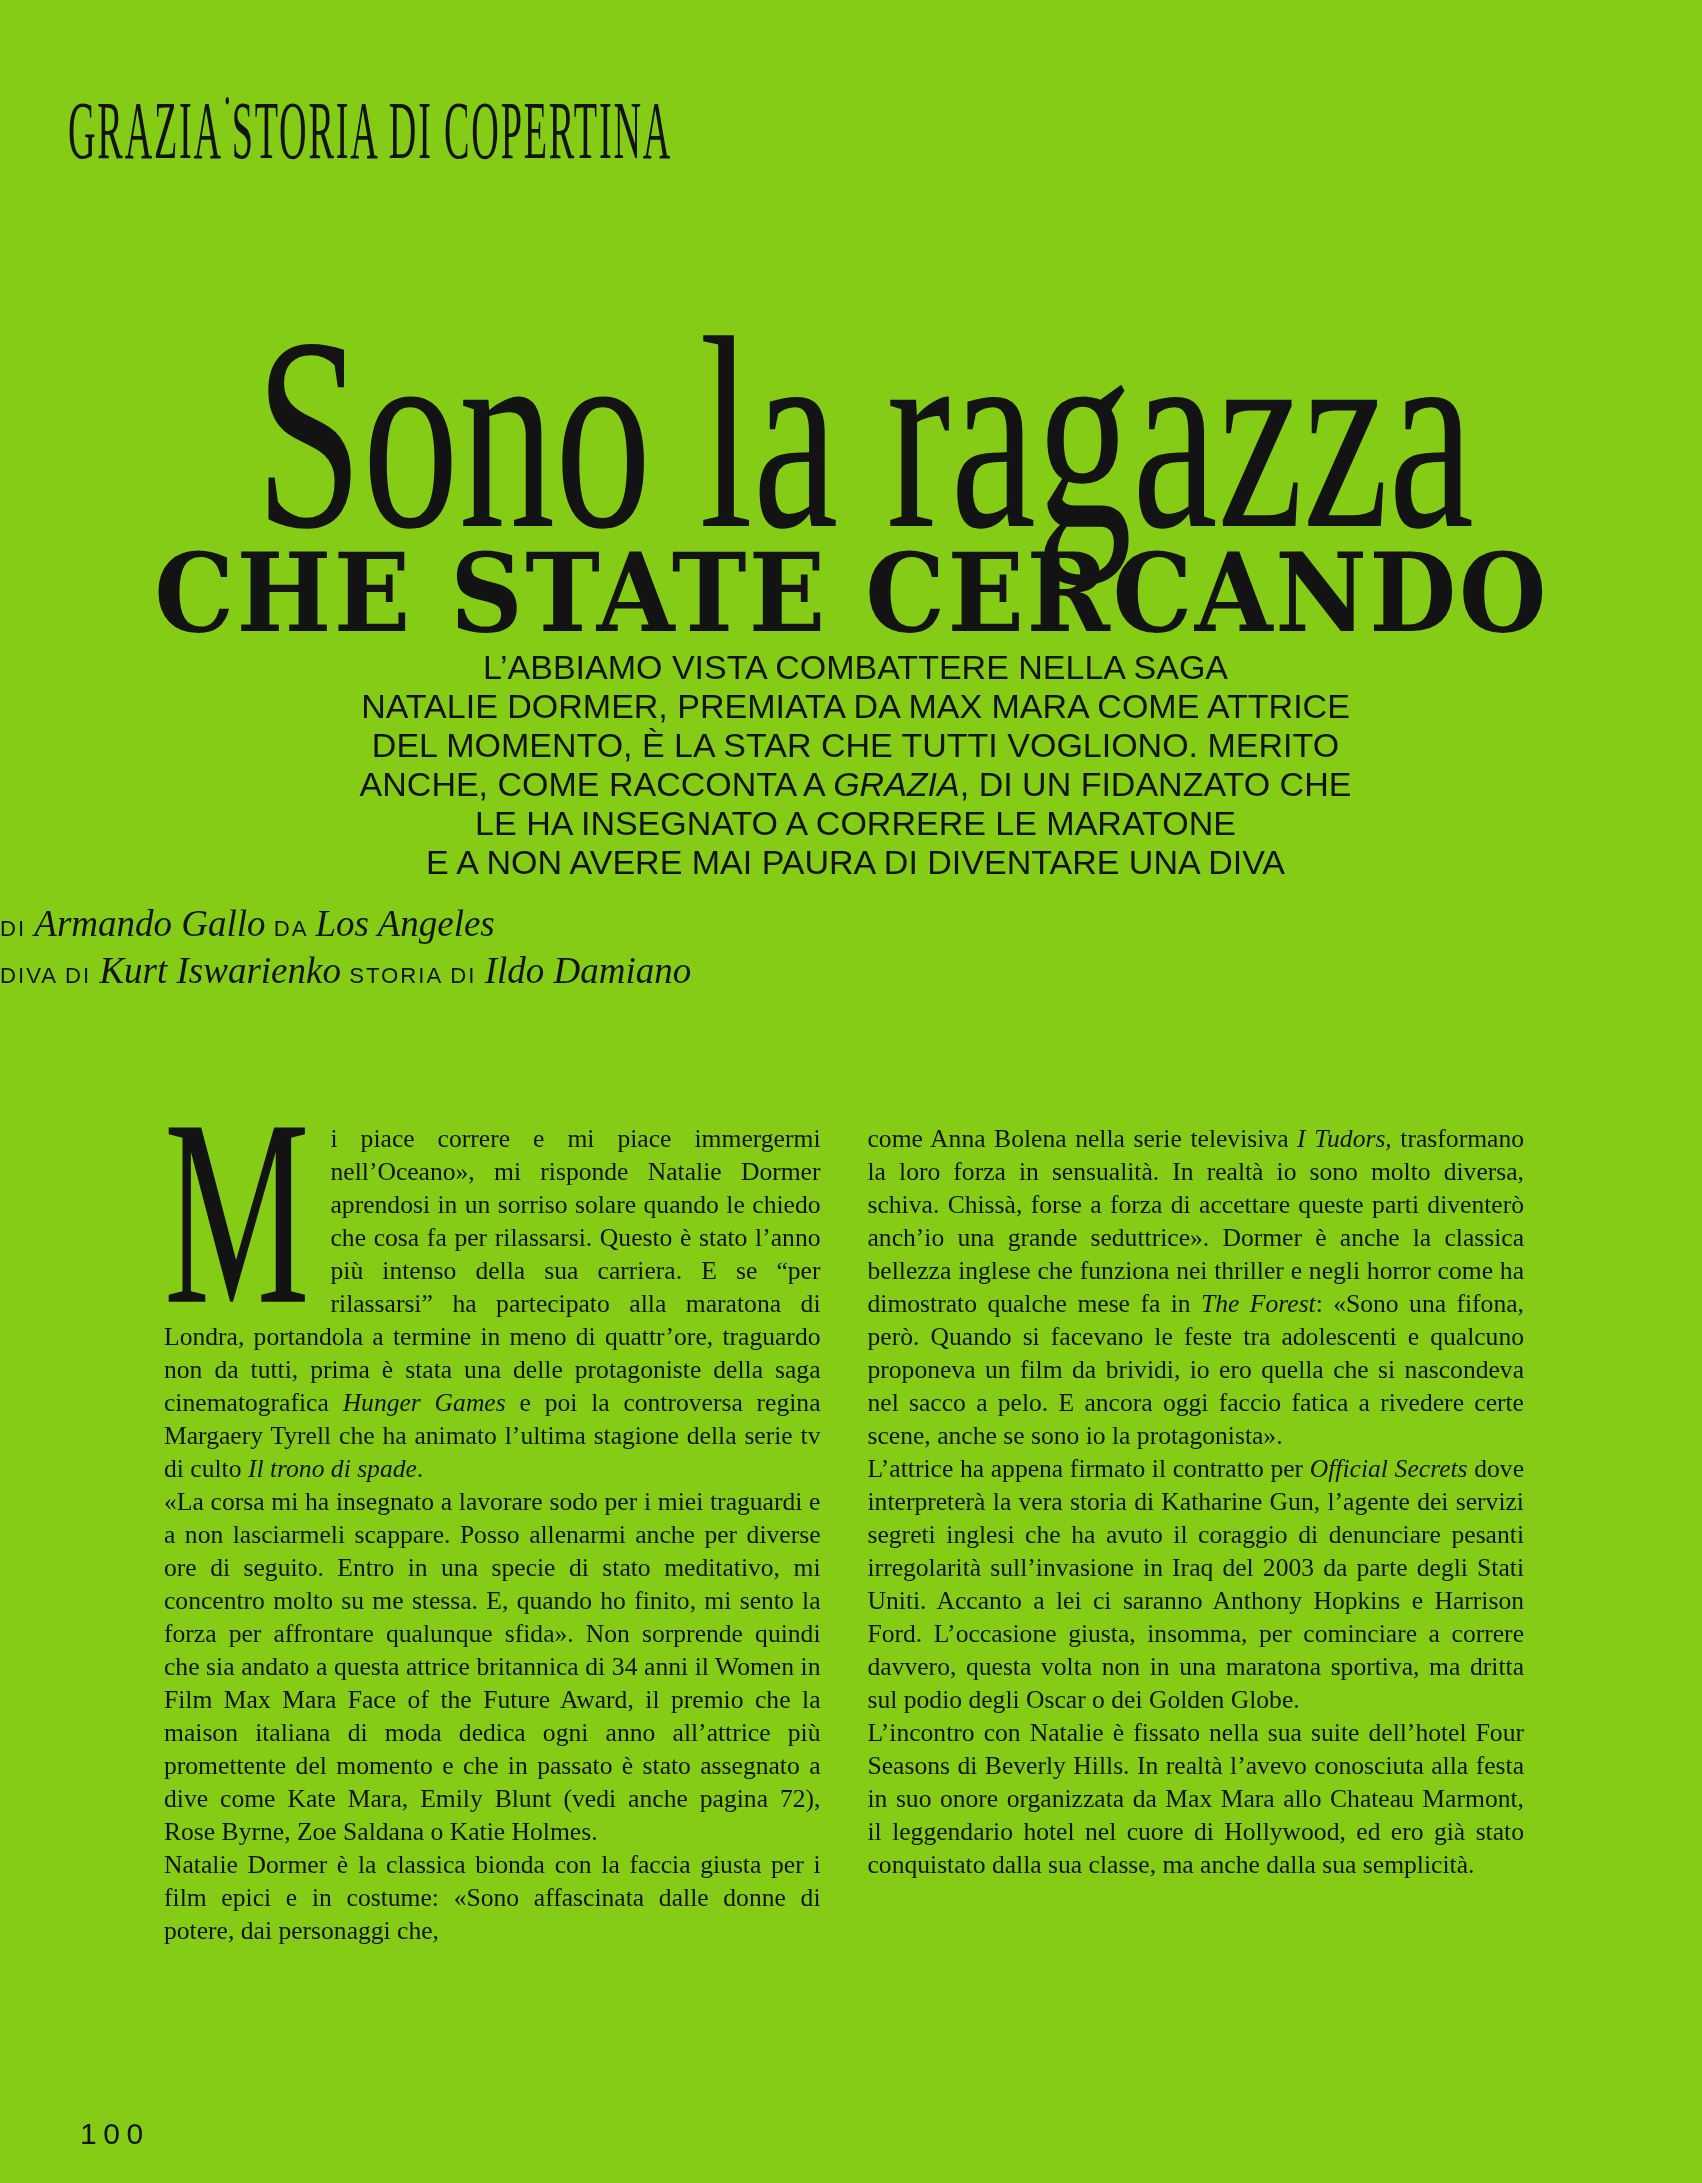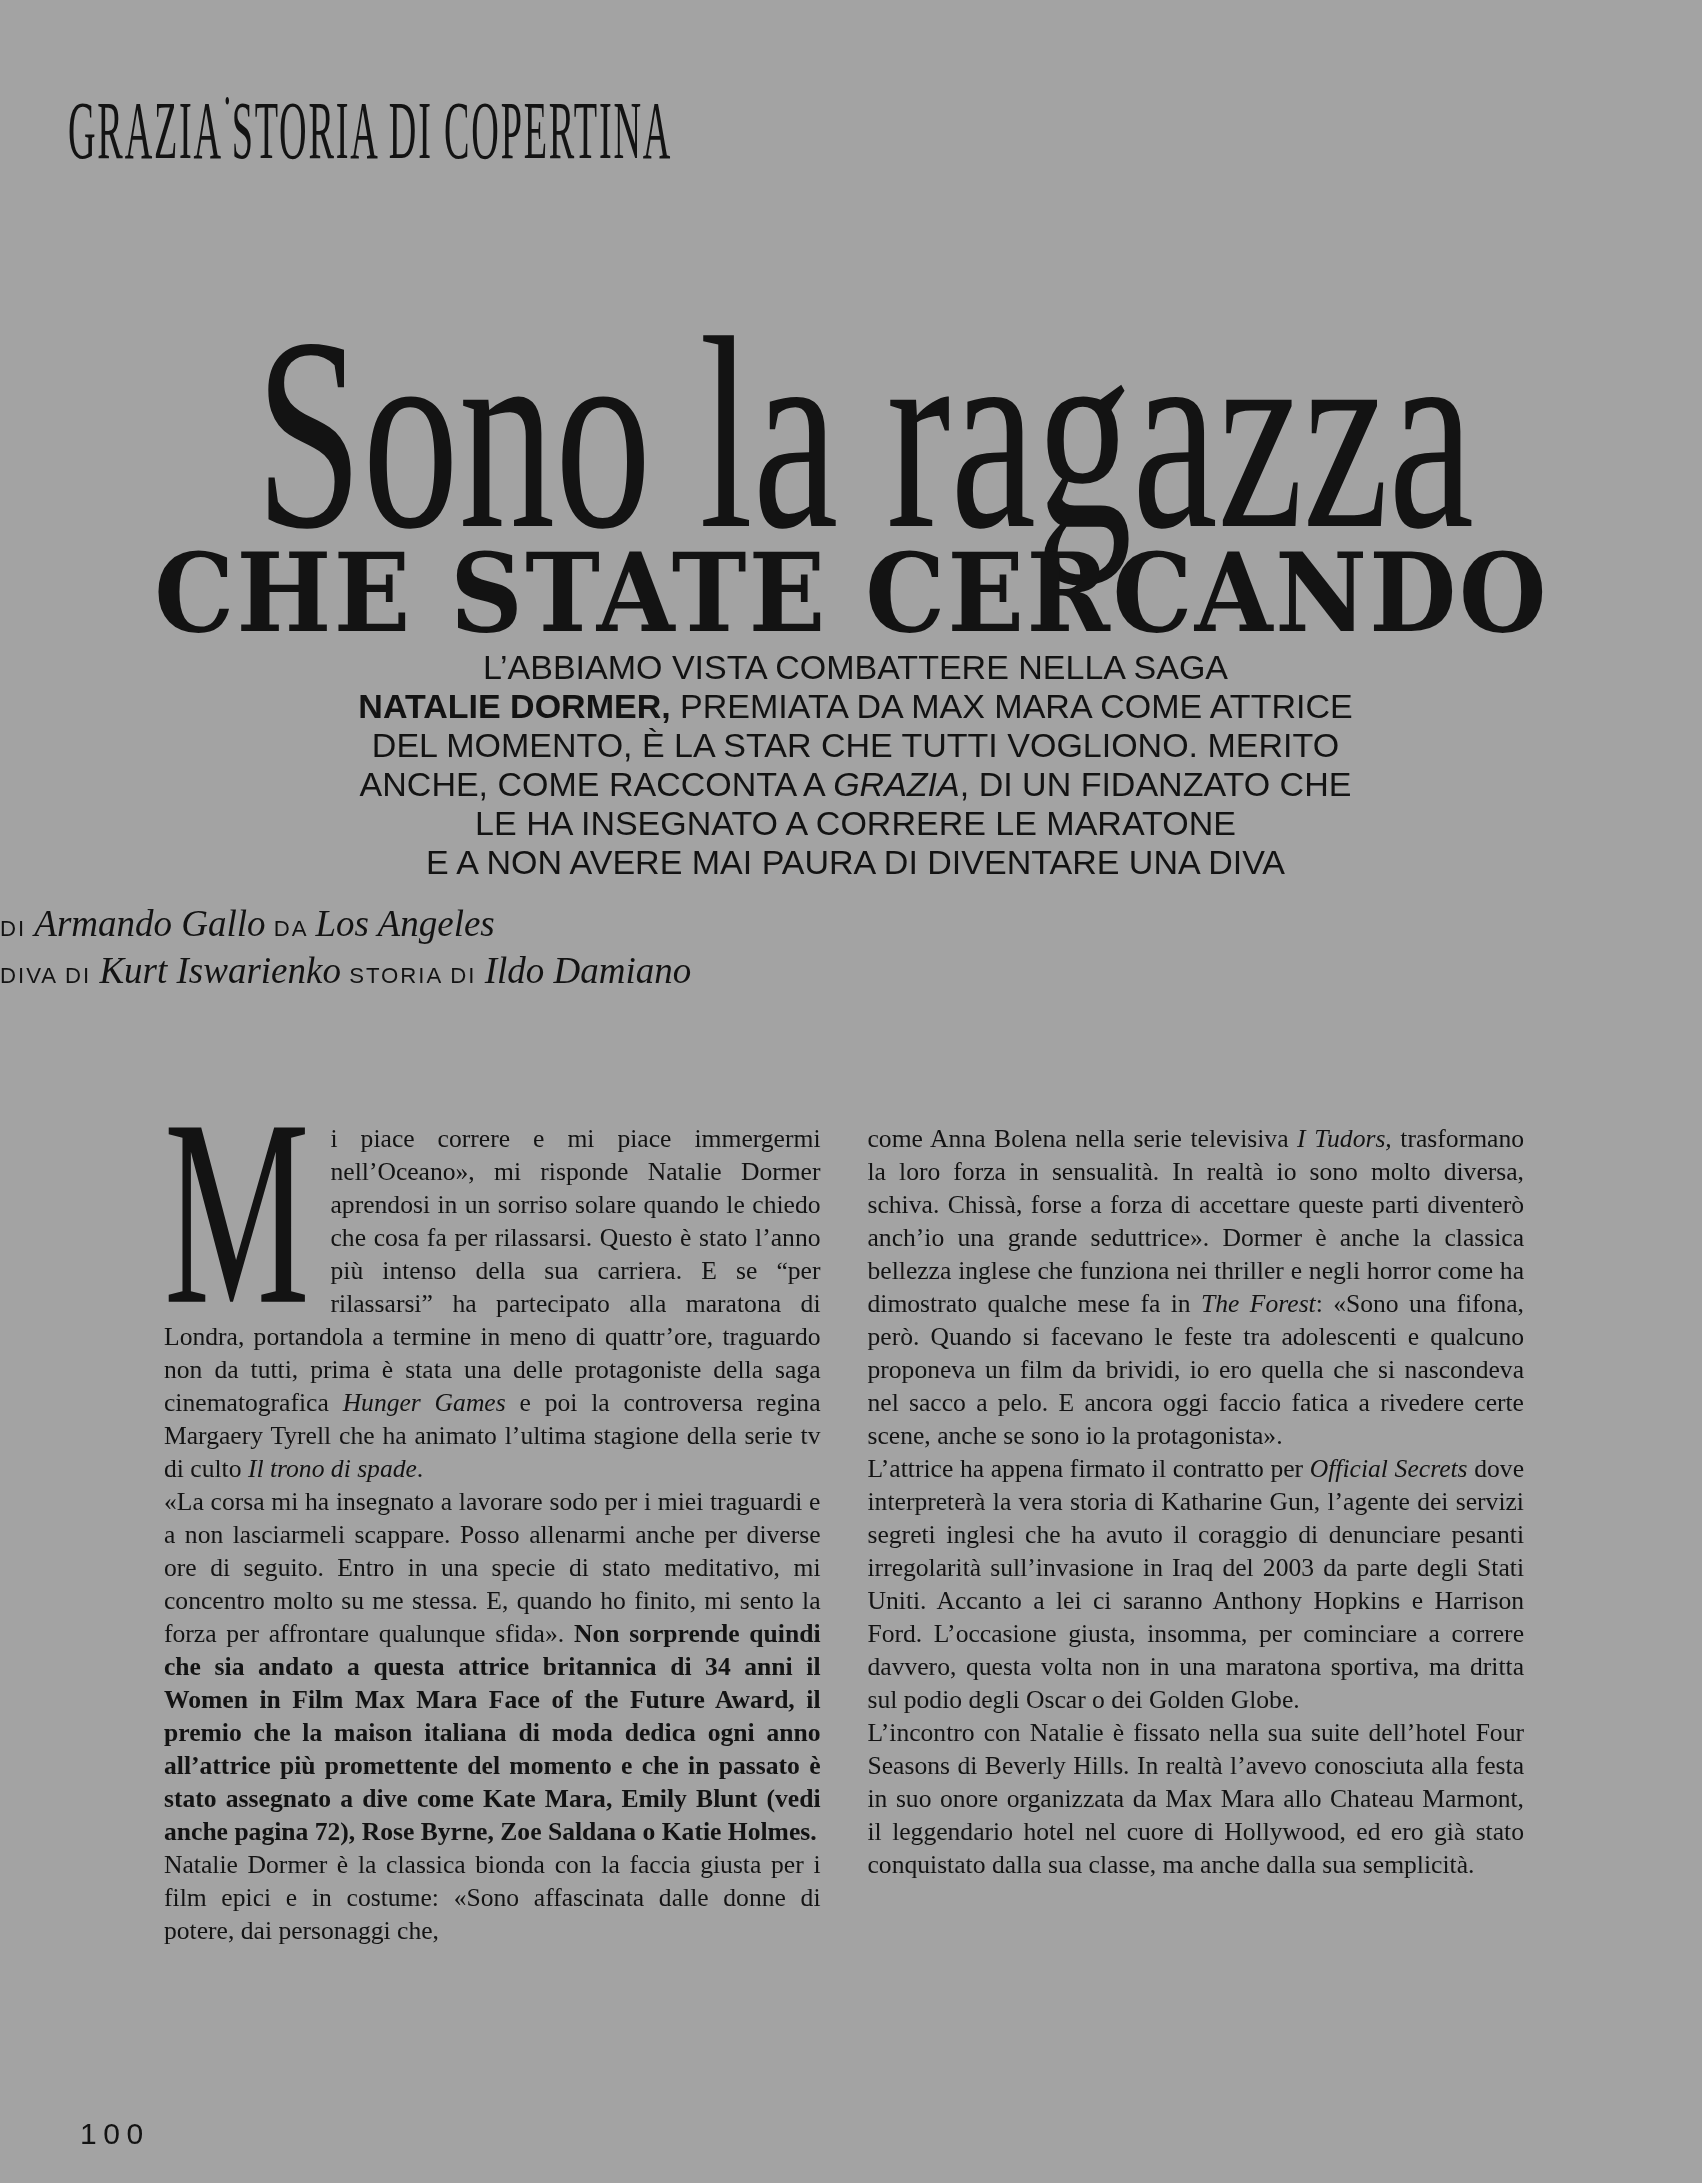--- a/index.html
+++ b/index.html
@@ -1,36 +1,36 @@
 <!DOCTYPE html>
 <html lang="it" style="font-size:10.5px"><head>
 <meta charset="utf-8">
 <style>
   html,body{margin:0;padding:0;background:#ffffff;}
-  .page{position:relative;width:1703px;height:2183px;background:#a3a3a3;color:#131313;overflow:hidden;font-family:"Liberation Serif",serif;}
+  .page{position:relative;width:1703px;height:2183px;background:#84cc16;color:#131313;overflow:hidden;font-family:"Liberation Serif",serif;}
 
   
   .kicker{position:absolute;left:68px;top:60px;font-family:"Liberation Serif",serif;font-size:83px;line-height:83px;letter-spacing:3.9px;white-space:nowrap;transform:scaleX(0.46);transform-origin:0 0;}
   .kicker .sep{font-size:0.38em;vertical-align:1.45em;letter-spacing:0;margin:0 3.9px;}
 
   
   .title1{position:absolute;top:296px;left:0;width:100%;text-align:center;font-family:"Liberation Serif",serif;font-size:275px;line-height:275px;white-space:nowrap;transform:scaleX(0.70);transform-origin:50% 0;}
   .title2{position:absolute;top:539px;left:0;width:100%;text-align:center;font-family:"DejaVu Serif",serif;font-weight:bold;font-size:108px;line-height:108px;letter-spacing:2.6px;white-space:nowrap;transform:scaleX(0.93);transform-origin:50% 0;}
 
   
   .intro{position:absolute;top:648px;left:4px;width:100%;text-align:center;font-family:"Liberation Sans",sans-serif;font-size:34px;line-height:39px;}
   .intro-line{white-space:nowrap;}
 
   
   .byline{position:absolute;top:903px;left:0;width:100%;font-family:"Liberation Serif",serif;font-size:37px;line-height:42px;}
   .byline-line{white-space:nowrap;}
 
   
   .seg-i{font-style:italic;}
-  .seg-b{font-weight:bold;}
+  .seg-b{font-weight:normal;}
   .seg-lab{font-family:"Liberation Sans",sans-serif;font-size:0.6em;letter-spacing:2px;font-style:normal;}
   .seg-name{font-style:italic;}
 
   
   .columns{position:absolute;top:1122px;left:164px;width:1360px;height:945px;display:flex;gap:47px;font-family:"Liberation Serif",serif;font-size:25.6px;line-height:33px;text-align:justify;overflow:hidden;}
   .col{flex:1 1 0;min-width:0;}
   .body-p{margin:0;padding:0;}
   .dropcap{float:left;width:156px;height:165px;margin:3.9px 10.5px 0 0;font-size:256px;line-height:165px;transform:scale(0.64,1.04);transform-origin:0 0;}
 
   

